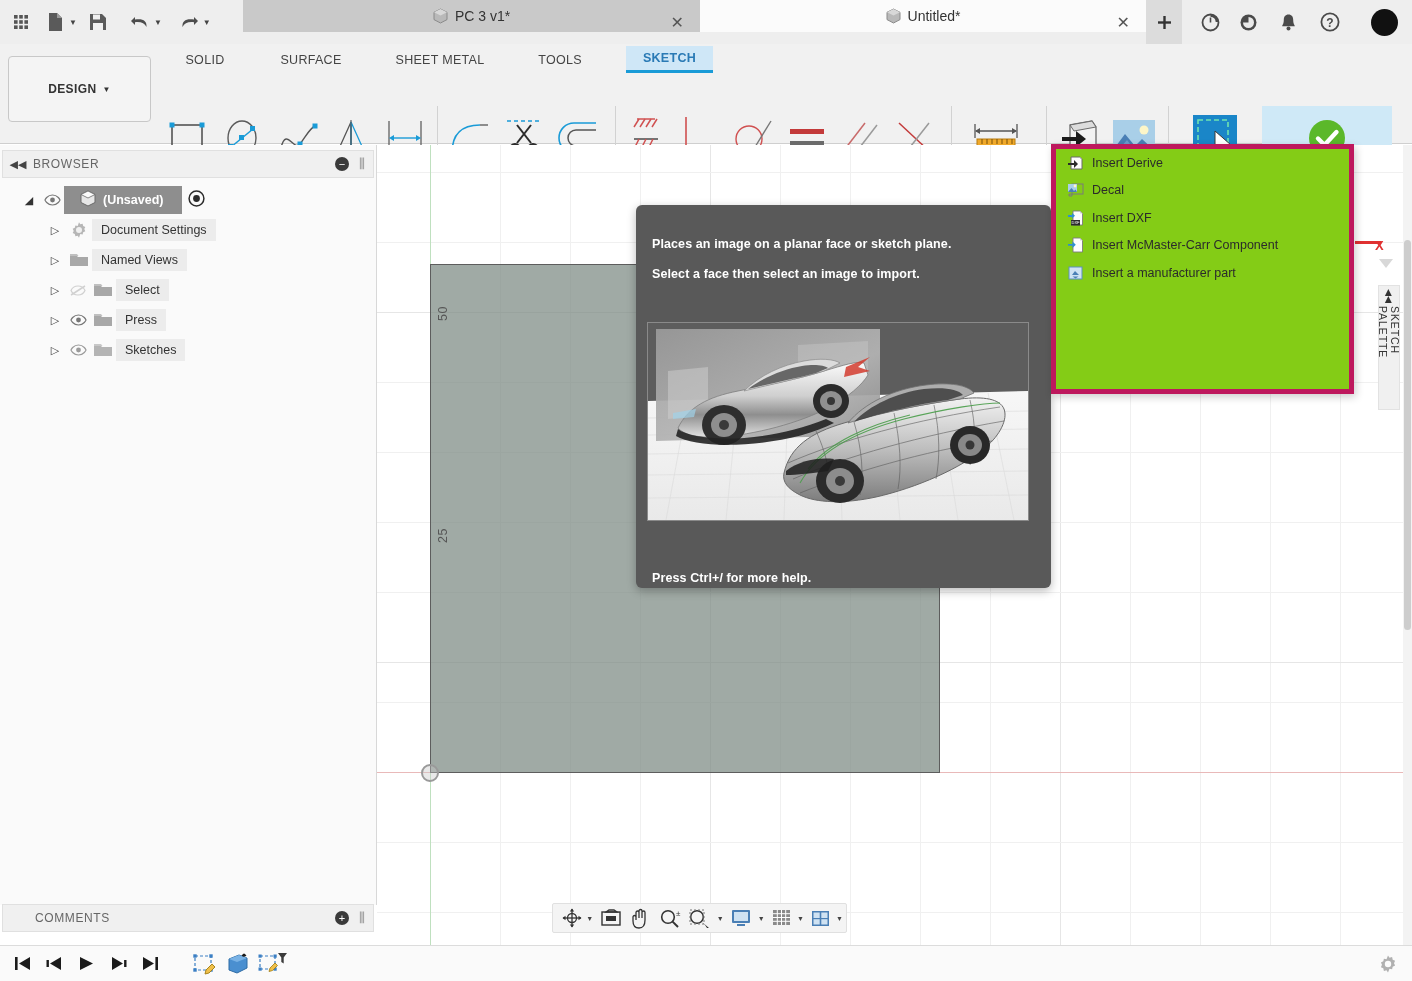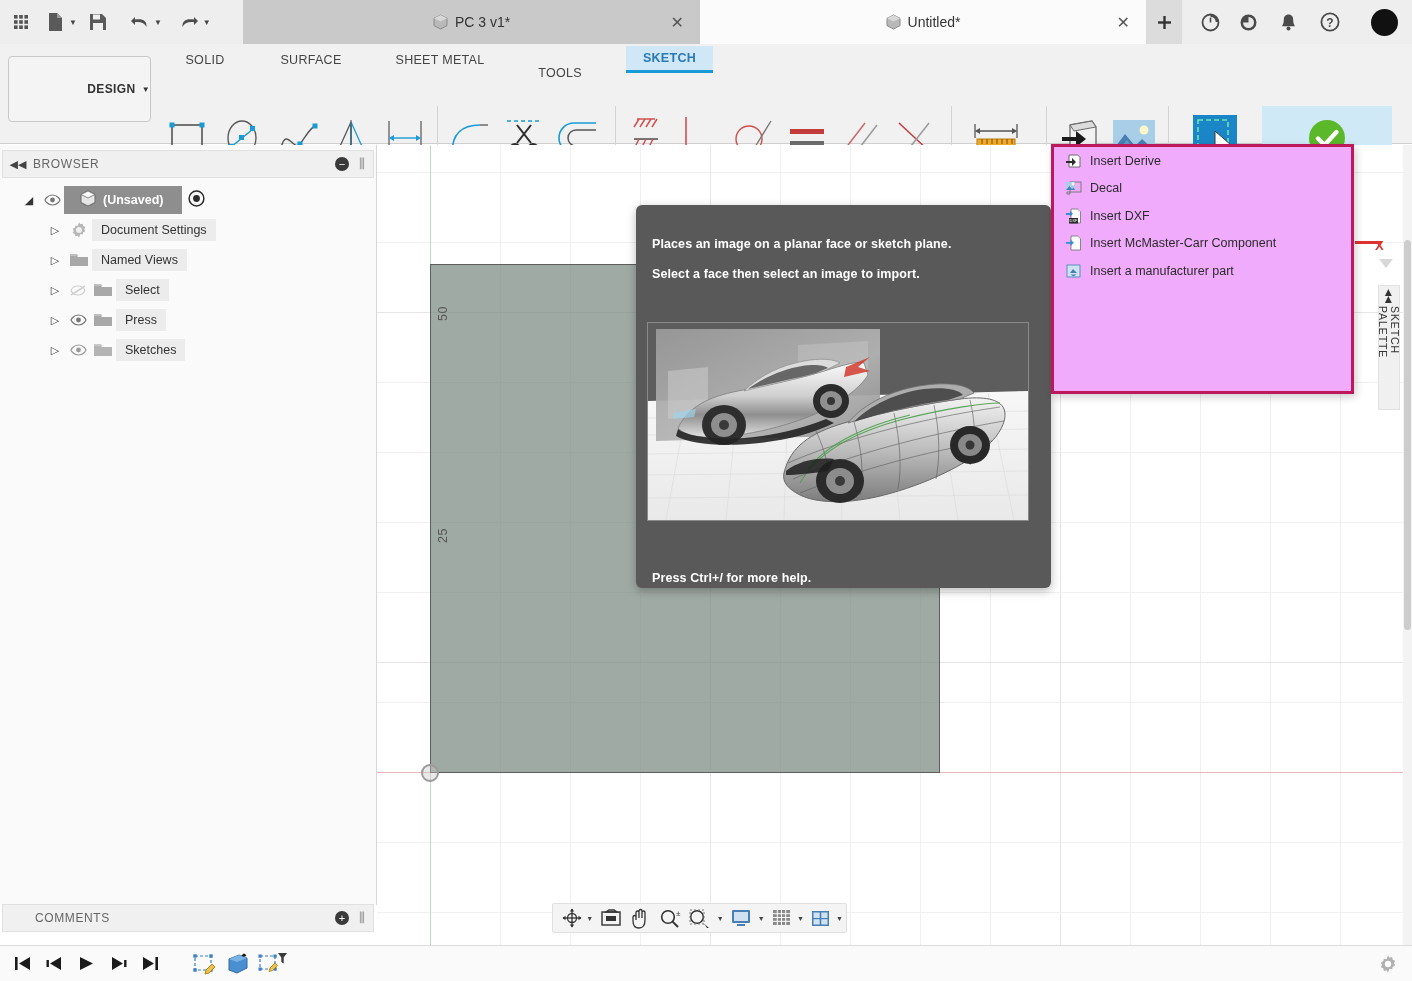--- a/index.html
+++ b/index.html
@@ -18,21 +18,21 @@
     position:absolute; left:0; top:0; width:1412px; height:44px;
     background:#eeeeee;
     display:flex; align-items:center;
   }
   .tb-icon {
     width:34px; height:44px; display:flex; align-items:center; justify-content:center;
     color:#555;
   }
   .tb-caret { font-size:8px; color:#444; margin-left:-3px; margin-right:4px; display:flex;align-items:center;height:44px;}
   .doc-tab {
-    height:44px; display:flex; align-items:center; justify-content:center;
+    height:32px; display:flex; align-items:center; justify-content:center;
     background:#c9c9c9; color:#333; font-size:14px; position:relative;
     padding:0 14px;
   }
   .doc-tab.active { background:#fbfbfb; }
   .doc-tab .cube { margin-right:7px; display:flex; }
   #tab1 { position:absolute; left:243px; top:0; width:457px; }
   #tab1 .label { position:absolute; left:0; right:0; text-align:center; display:flex; align-items:center; justify-content:center; }
   #tab2 { position:absolute; left:700px; top:0; width:446px; }
   #tab2 .label { position:absolute; left:0; right:0; text-align:center; display:flex; align-items:center; justify-content:center; }
   .tabclose-abs { position:absolute; right:16px; top:0; height:44px; display:flex; align-items:center; color:#555; font-size:16px; }
@@ -41,21 +41,21 @@
   #avatar { position:absolute; right:14px; top:9px; width:27px; height:27px; border-radius:50%; background:#111; }
 
   
   #ribbon {
     position:absolute; left:0; top:44px; width:1412px; height:100px;
     background:#f1f1f1; border-bottom:1px solid #cfcfcf;
   }
   #designbtn {
     position:absolute; left:8px; top:12px; width:143px; height:66px;
     border:1px solid #c8c8c8; border-radius:4px; background:#f4f4f4;
-    display:flex; align-items:center; justify-content:flex-end;
+    display:flex; align-items:center; justify-content:center;
     font-size:12px; color:#333; font-weight:bold; letter-spacing:.4px;
   }
   #designbtn .ca { font-size:8px; margin-left:6px; }
   .ribtab {
     position:absolute; top:4px; height:23px; font-size:12.5px; color:#444;
     display:flex; align-items:center; justify-content:center; letter-spacing:.3px;
   }
   .ribtab.sel { background:#cfe7f7; color:#2a7ab5; font-weight:bold; border-bottom:3px solid #1a9bd7; }
   .grp-label {
     position:absolute; font-size:11.5px; color:#555; letter-spacing:.2px;
@@ -176,21 +176,21 @@
   }
   #tooltip .tline { position:absolute; left:16px; font-size:12.5px; font-weight:bold; letter-spacing:.1px; }
   #ttimg {
     position:absolute; left:11px; top:117px; width:382px; height:199px;
     border:1px solid #8a8a8a; overflow:hidden; background:#ffffff;
   }
 
   
   #menu {
     position:absolute; left:1051px; top:144px; width:303px; height:250px;
-    background:#f0abfc; border:3px solid #be185d;
+    background:#84cc16; border:5px solid #be185d;
     box-shadow:2px 3px 8px rgba(0,0,0,.20); z-index:60;
   }
   .mi {
     position:relative; height:27.5px; display:flex; align-items:center;
     font-size:12.5px; color:#2b2b2b; padding-left:8px;
   }
   .mi.hl { background:#dfdfdf; }
   .mi .mico { width:22px; height:18px; display:flex; align-items:center; justify-content:center; margin-right:6px; }
   .mi .dotwrap { position:absolute; right:16px; top:5px; }
 </style>
@@ -311,21 +311,21 @@
 
   <div class="ribtab" style="left:160px; width:90px;">
       <span>SOLID</span>
     </div>
   <div class="ribtab" style="left:265px; width:92px;">
       <span>SURFACE</span>
     </div>
   <div class="ribtab" style="left:373px; width:134px;">
       <span>SHEET METAL</span>
     </div>
-  <div class="ribtab" style="left:519px; width:82px;margin-top:13px;">
+  <div class="ribtab" style="left:519px; width:82px;">
       <span>TOOLS</span>
     </div>
   <div class="ribtab sel" style="left:626px; width:87px; top:2px; height:27px;">
       <span>SKETCH</span>
     </div>
 
   <div class="tool" style="left:162px; top:68px; width:50px; height:52px;">
     <svg width="38" height="36" viewBox="0 0 38 36">
         <rect x="4" y="5" width="30" height="26" fill="none" stroke="#4a4a4a" stroke-width="1.5"></rect>
         <g fill="#1a9bd7">

